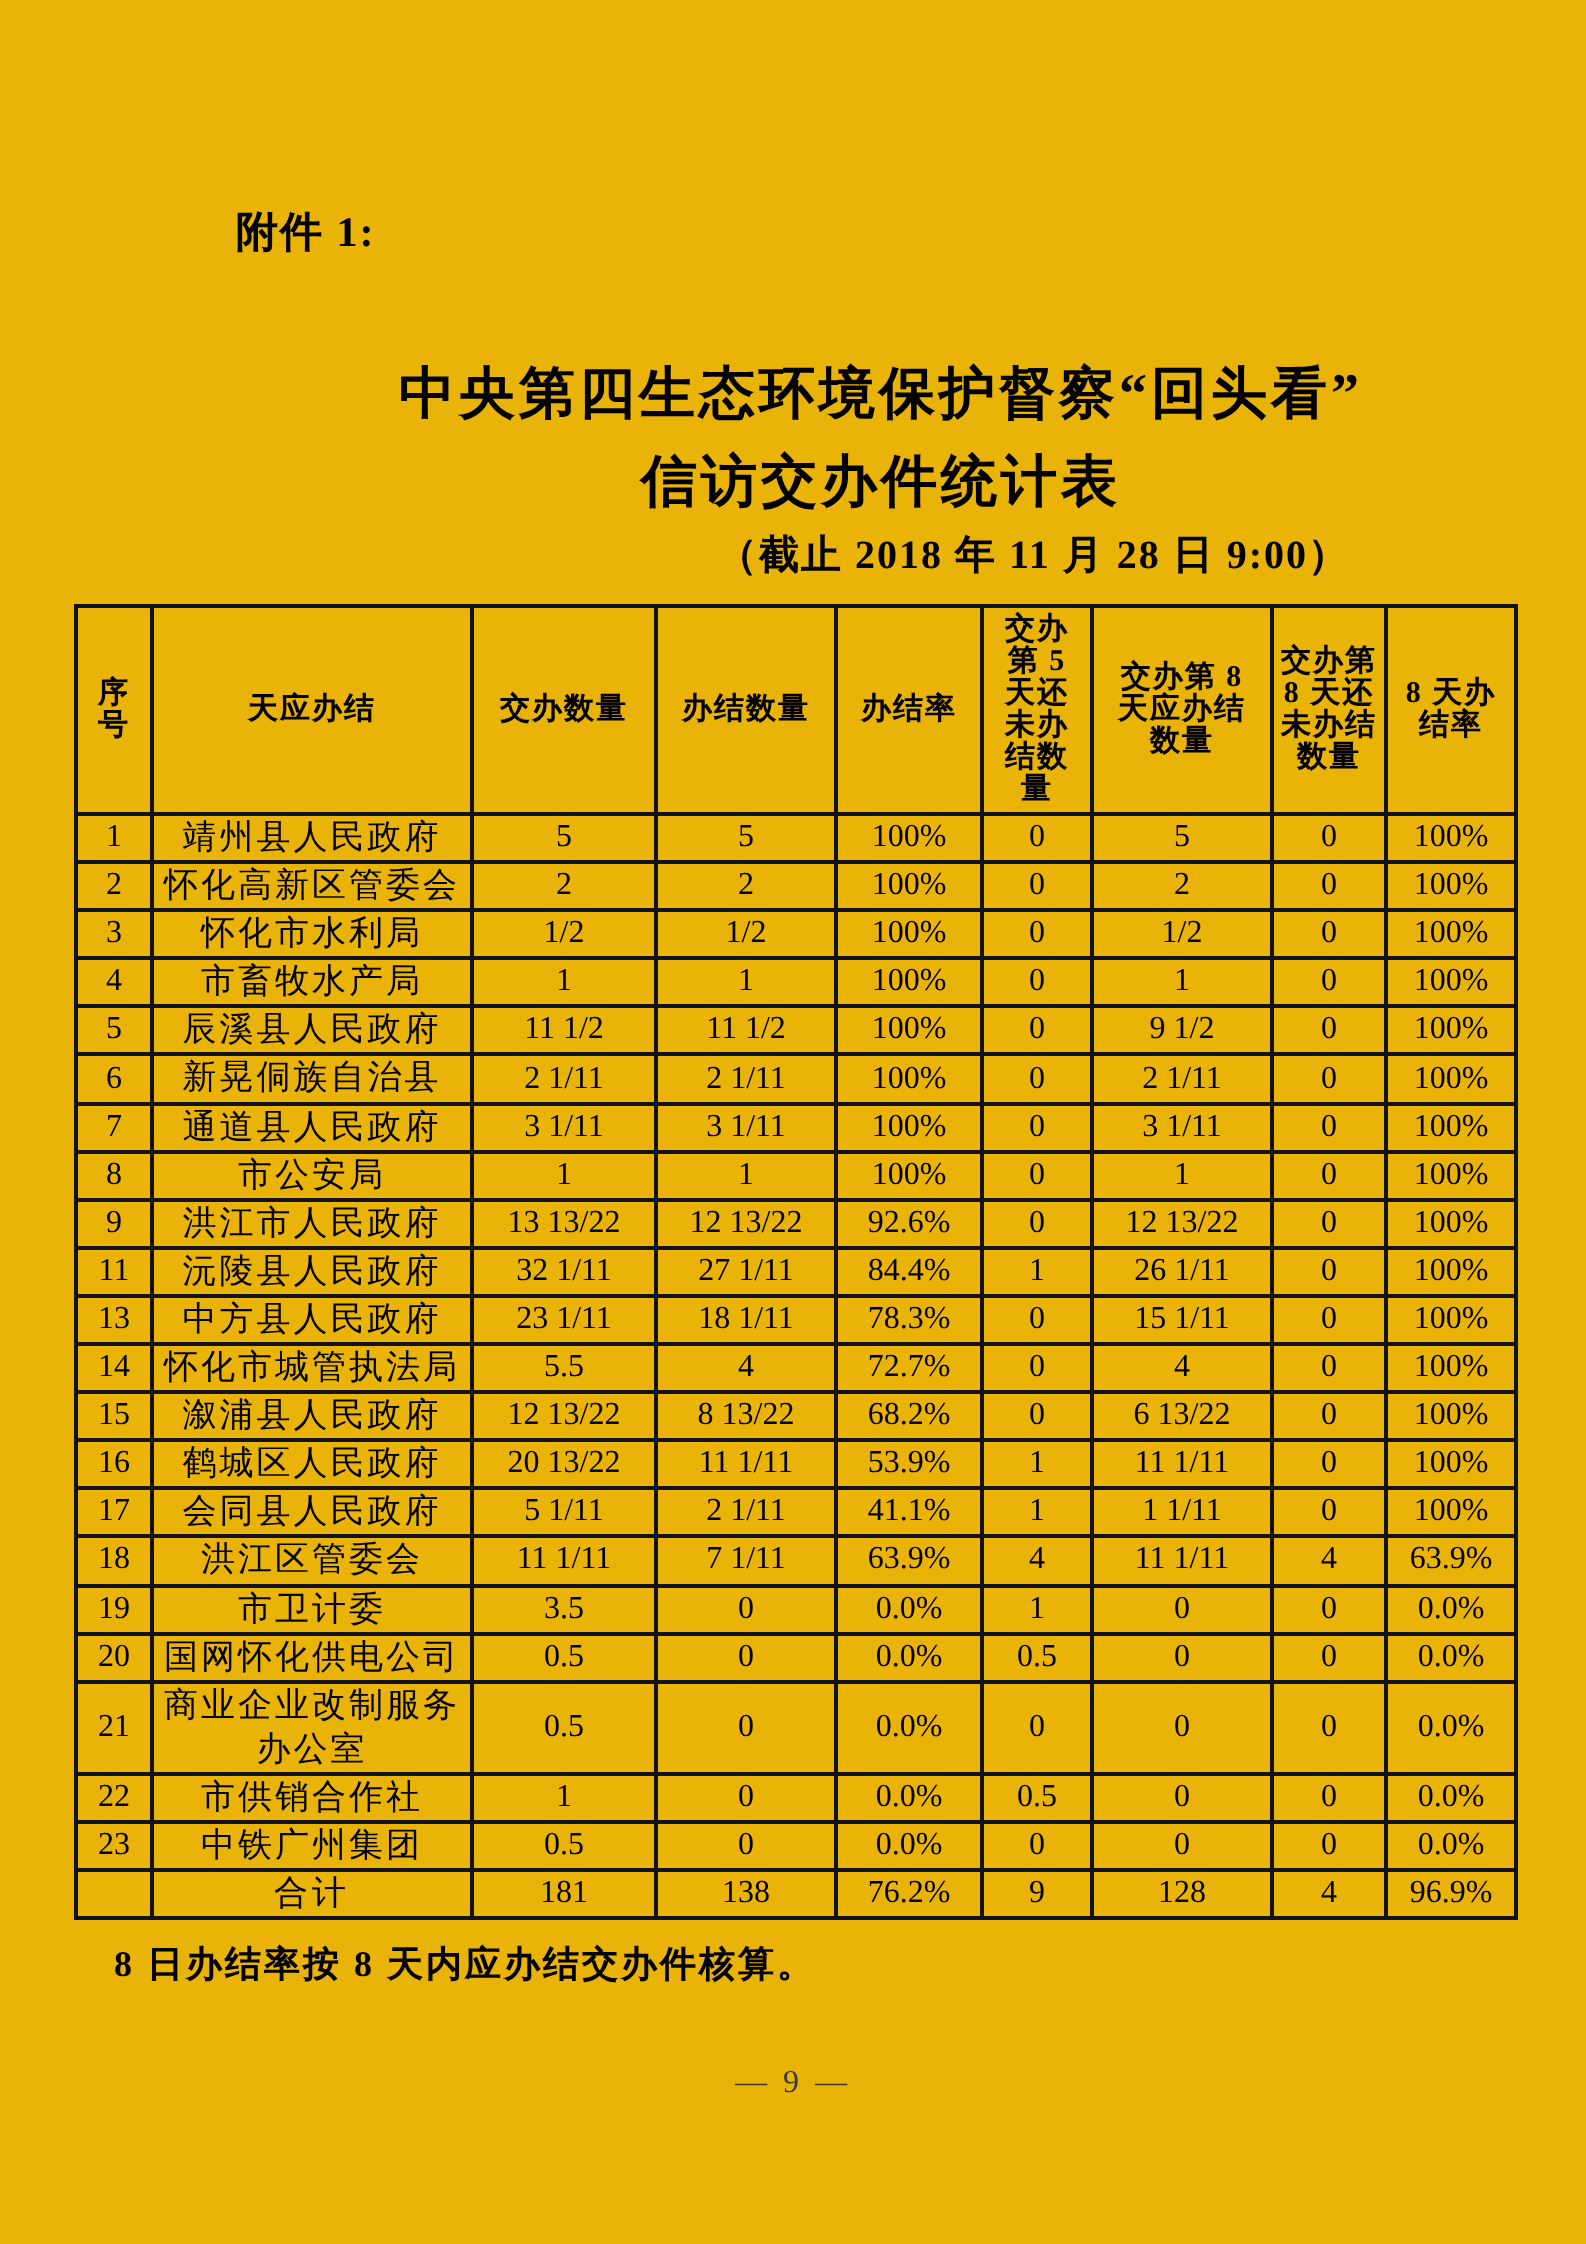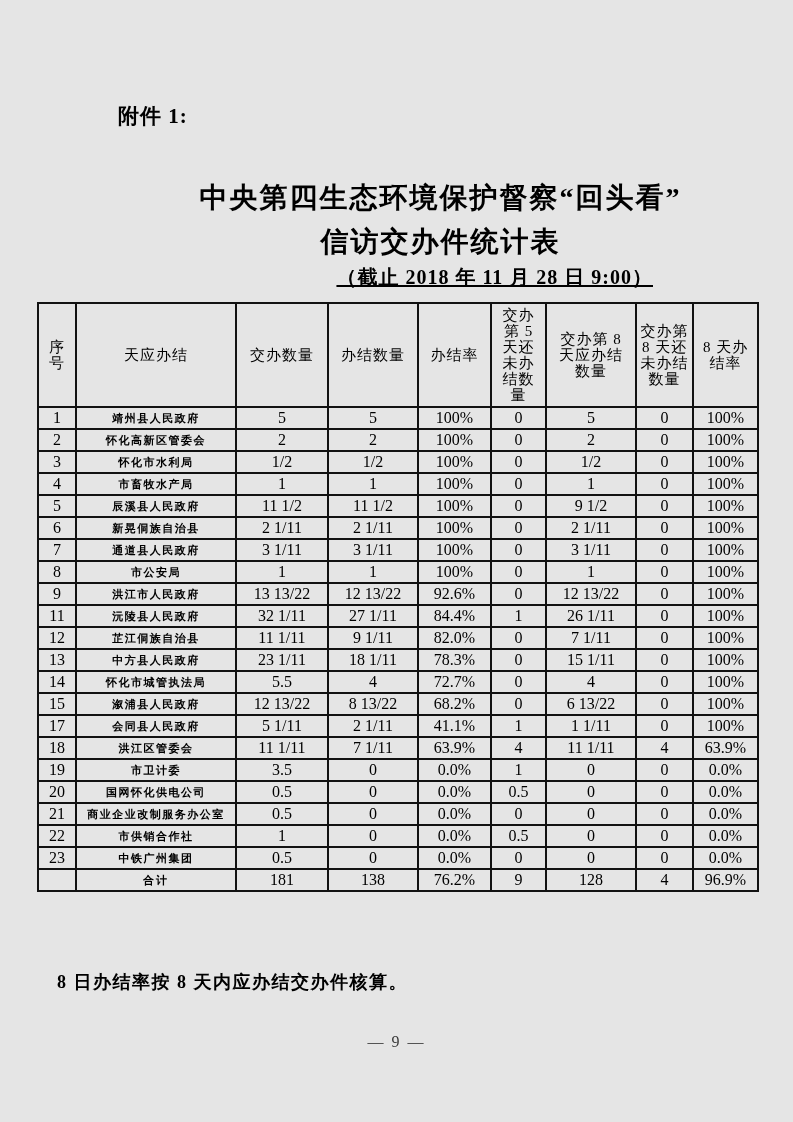--- a/index.html
+++ b/index.html
@@ -1,20 +1,20 @@
 <!DOCTYPE html>
 <html><head>
 <meta charset="utf-8">
 <style>
   html, body { margin: 0; padding: 0; background: #ffffff; }
   .page {
     position: relative;
     width: 793px;
     height: 1122px;
-    background: #e5e5e5;
+    background: #eab308;
     color: #000000;
     font-family: "Liberation Serif", "DejaVu Serif", serif;
     overflow: hidden;
   }
   .attachment {
     position: absolute;
     left: 118px;
     top: 102px;
     font-size: 21px;
     font-weight: 600;
@@ -29,25 +29,24 @@
     text-align: center;
     font-size: 28px;
     font-weight: 700;
     line-height: 44px;
     letter-spacing: 2px;
     padding-left: 28px;
   }
   .subtitle {
     position: absolute;
     top: 264px;
-    right: 140px;
+    right: 118px;
     font-size: 20px;
     font-weight: 700;
     letter-spacing: 1px;
-    text-decoration: underline;
   }
   table.stats {
     position: absolute;
     top: 302px;
     left: 37px;
     width: 720px;
     border-collapse: collapse;
     table-layout: fixed;
   }
   .c1 { width: 38px; }
@@ -59,36 +58,36 @@
   .c7 { width: 90px; }
   .c8 { width: 57px; }
   .c9 { width: 65px; }
   table.stats th, table.stats td {
     border: 2px solid #121212;
     text-align: center;
     vertical-align: middle;
   }
   table.stats th {
     font-size: 15px;
-    font-weight: 400;
+    font-weight: 700;
     line-height: 16px;
     letter-spacing: 1px;
     white-space: pre-line;
     padding: 2px 1px;
     height: 98px;
   }
   table.stats td {
     height: 20px;
     padding: 0 2px;
     font-size: 16px;
     line-height: 18px;
   }
   table.stats td.unit {
-    font-size: 11px;
-    font-weight: 700;
+    font-size: 17px;
+    font-weight: 400;
     letter-spacing: 1.5px;
     line-height: 1.3;
   }
   table.stats tr.total-row td.unit { letter-spacing: 2px; }
   .footnote {
     position: absolute;
     left: 57px;
     top: 970px;
     font-size: 18px;
     font-weight: 700;
@@ -258,31 +257,20 @@
           <td class="unit">沅陵县人民政府</td>
           <td class="num">32 1/11</td>
           <td class="num">27 1/11</td>
           <td class="num">84.4%</td>
           <td class="num">1</td>
           <td class="num">26 1/11</td>
           <td class="num">0</td>
           <td class="num">100%</td>
         </tr>
         <tr>
-          <td class="num">12</td>
-          <td class="unit">芷江侗族自治县</td>
-          <td class="num">11 1/11</td>
-          <td class="num">9 1/11</td>
-          <td class="num">82.0%</td>
-          <td class="num">0</td>
-          <td class="num">7 1/11</td>
-          <td class="num">0</td>
-          <td class="num">100%</td>
-        </tr>
-        <tr>
           <td class="num">13</td>
           <td class="unit">中方县人民政府</td>
           <td class="num">23 1/11</td>
           <td class="num">18 1/11</td>
           <td class="num">78.3%</td>
           <td class="num">0</td>
           <td class="num">15 1/11</td>
           <td class="num">0</td>
           <td class="num">100%</td>
         </tr>
@@ -298,20 +286,31 @@
           <td class="num">100%</td>
         </tr>
         <tr>
           <td class="num">15</td>
           <td class="unit">溆浦县人民政府</td>
           <td class="num">12 13/22</td>
           <td class="num">8 13/22</td>
           <td class="num">68.2%</td>
           <td class="num">0</td>
           <td class="num">6 13/22</td>
+          <td class="num">0</td>
+          <td class="num">100%</td>
+        </tr>
+        <tr>
+          <td class="num">16</td>
+          <td class="unit">鹤城区人民政府</td>
+          <td class="num">20 13/22</td>
+          <td class="num">11 1/11</td>
+          <td class="num">53.9%</td>
+          <td class="num">1</td>
+          <td class="num">11 1/11</td>
           <td class="num">0</td>
           <td class="num">100%</td>
         </tr>
         <tr>
           <td class="num">17</td>
           <td class="unit">会同县人民政府</td>
           <td class="num">5 1/11</td>
           <td class="num">2 1/11</td>
           <td class="num">41.1%</td>
           <td class="num">1</td>

